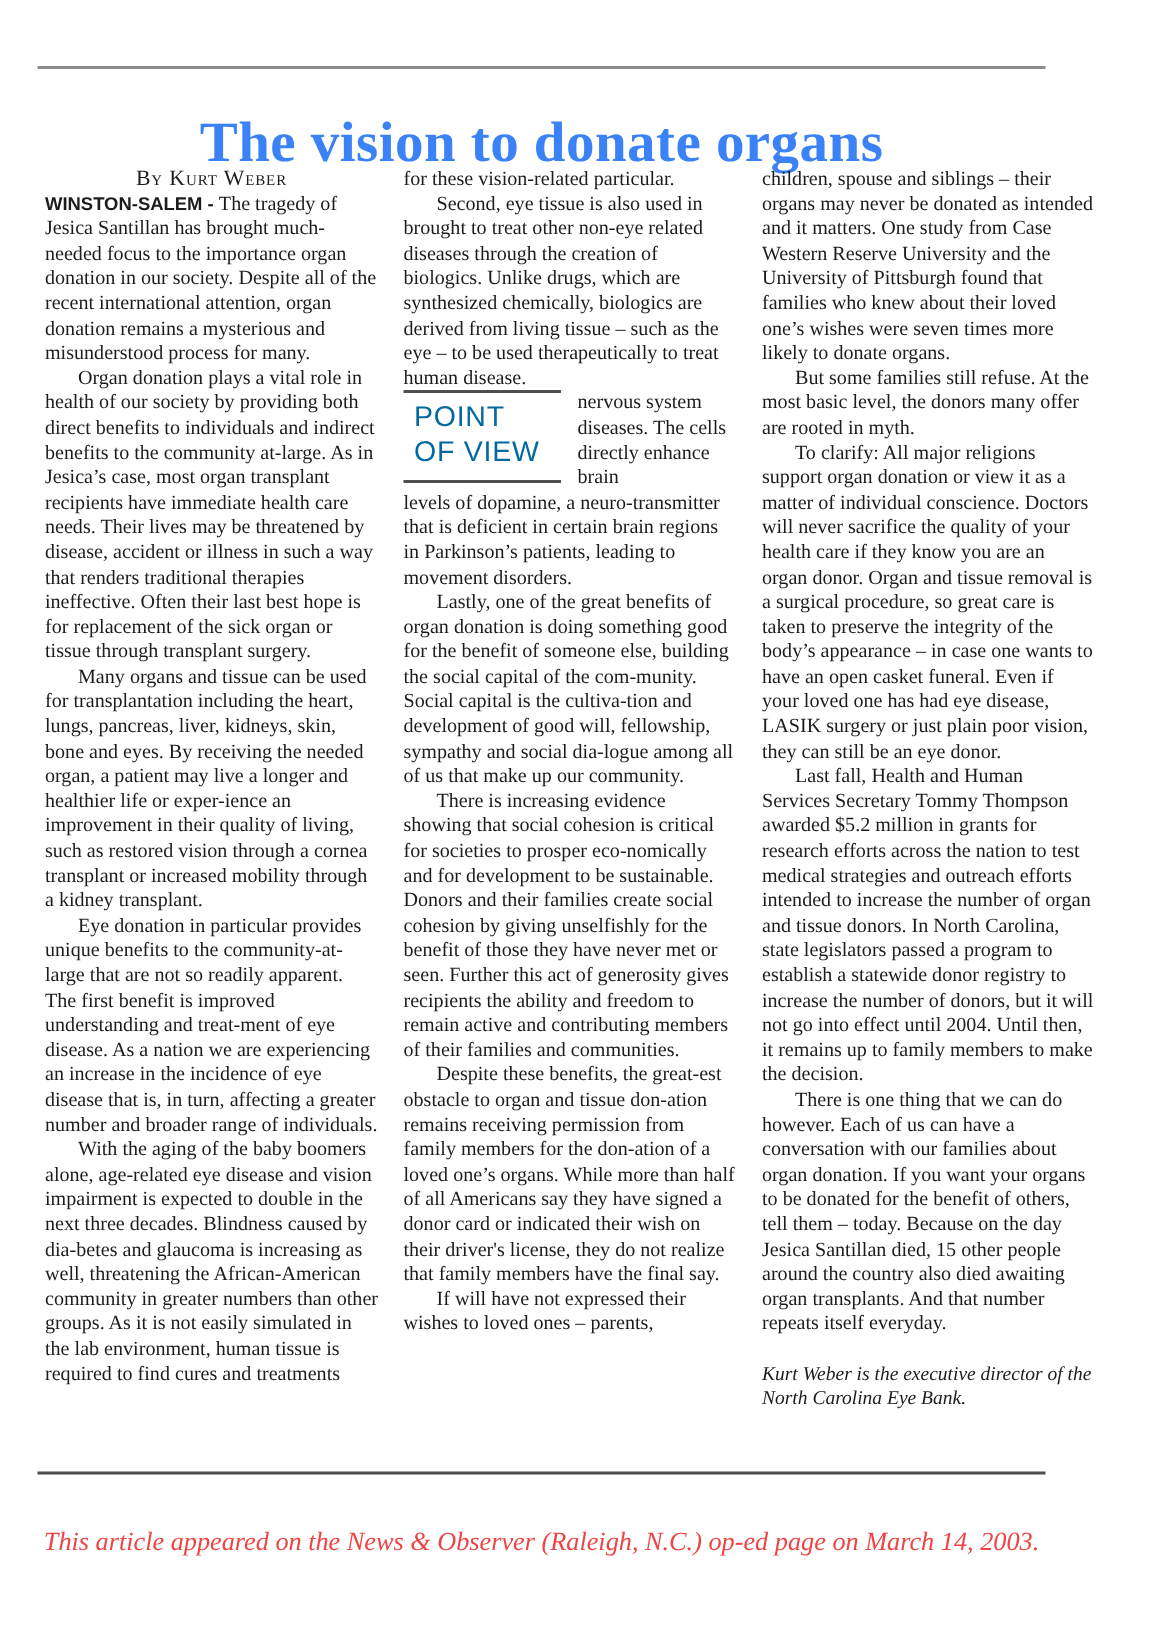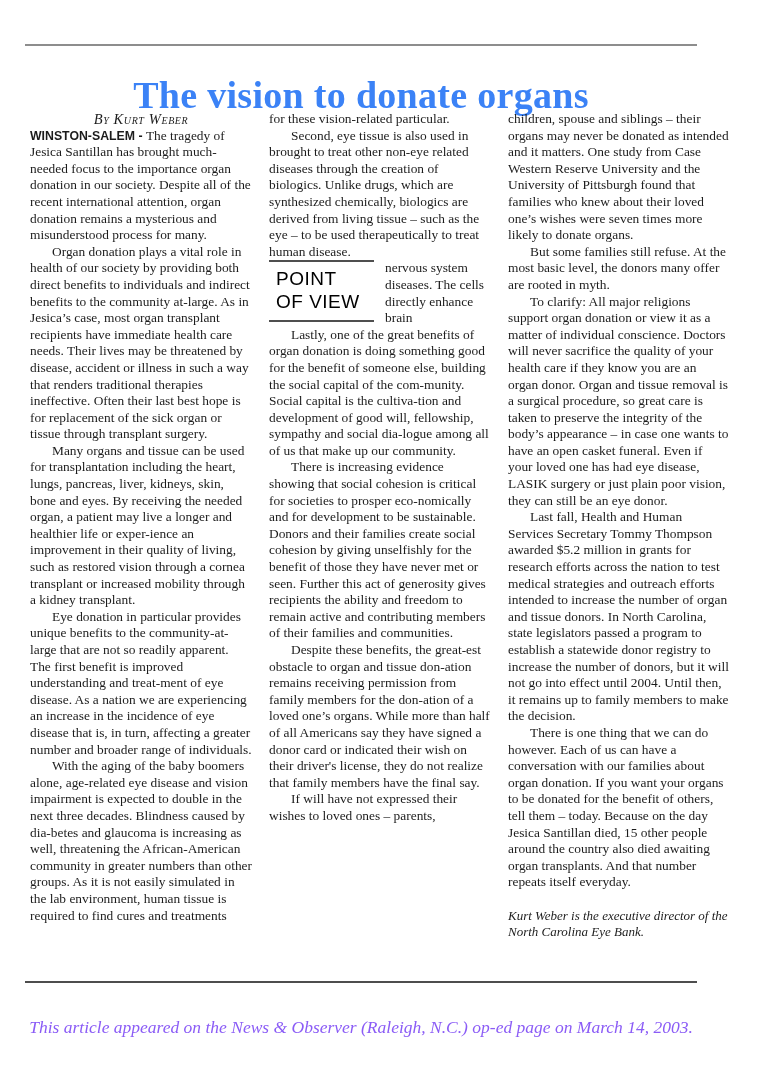--- a/index.html
+++ b/index.html
@@ -34,50 +34,49 @@
     font-size: 13.4px; line-height: 16.6px;
     text-align: left;
   }
   .col p { margin: 0; }
   .col p.ind { text-indent: 22px; }
   .byline {
     text-align: center;
     font-variant: small-caps;
     font-size: 14.5px;
     letter-spacing: 0.6px;
-    font-style: italic;
   }
   .dateline {
     font-family: "Liberation Sans", sans-serif;
     font-weight: bold; font-size: 12.3px;
   }
   .pov-row { display: flex; }
   .pov-box {
     width: 98px;
     align-self: flex-start;
     border-top: 2px solid #4f4f4f;
     border-bottom: 2px solid #4f4f4f;
     padding: 5px 0 7px 7px;
     font-family: "Liberation Sans", sans-serif;
     font-size: 19px; line-height: 23px;
-    color: #000000;
+    color: #0369a1;
     letter-spacing: 0.5px;
   }
   .pov-wrap { flex: 1; padding-left: 11px; }
   .credit {
     margin-top: 17px !important;
     font-style: italic;
     font-size: 13px; line-height: 16.4px;
   }
   .footer-note {
     position: absolute; top: 999px; left: 25px; width: 672px;
     text-align: center;
     font-style: italic;
     font-size: 17.5px;
-    color: #8b5cf6;
+    color: #ef4444;
   }
 </style>
 </head>
 <body>
 
 <div class="top-rule"></div>
 
 <h1 class="title">The vision to donate organs</h1>
 
 <div class="columns">
@@ -94,20 +93,21 @@
   <div class="col">
     <p>for these vision-related particular.</p>
     <p class="ind">Second, eye tissue is also used in brought to treat other non-eye related diseases through the creation of biologics. Unlike drugs, which are synthesized chemically, biologics are derived from living tissue – such as the eye – to be used therapeutically to treat human disease.</p>
     <div class="pov-row">
       <div class="pov-box">
         <div>POINT</div>
         <div>OF VIEW</div>
       </div>
       <div class="pov-wrap">nervous system diseases. The cells directly enhance brain</div>
     </div>
+    <p>levels of dopamine, a neuro-transmitter that is deficient in certain brain regions in Parkinson’s patients, leading to movement disorders.</p>
     <p class="ind">Lastly, one of the great benefits of organ donation is doing something good for the benefit of someone else, building the social capital of the com-munity. Social capital is the cultiva-tion and development of good will, fellowship, sympathy and social dia-logue among all of us that make up our community.</p>
     <p class="ind">There is increasing evidence showing that social cohesion is critical for societies to prosper eco-nomically and for development to be sustainable. Donors and their families create social cohesion by giving unselfishly for the benefit of those they have never met or seen. Further this act of generosity gives recipients the ability and freedom to remain active and contributing members of their families and communities.</p>
     <p class="ind">Despite these benefits, the great-est obstacle to organ and tissue don-ation remains receiving permission from family members for the don-ation of a loved one’s organs. While more than half of all Americans say they have signed a donor card or indicated their wish on their driver's license, they do not realize that family members have the final say.</p>
     <p class="ind">If will have not expressed their wishes to loved ones – parents,</p>
   </div>
 
   <div class="col">
     <p>children, spouse and siblings – their organs may never be donated as intended and it matters. One study from Case Western Reserve University and the University of Pittsburgh found that families who knew about their loved one’s wishes were seven times more likely to donate organs.</p>
     <p class="ind">But some families still refuse. At the most basic level, the donors many offer are rooted in myth.</p>
     <p class="ind">To clarify: All major religions support organ donation or view it as a matter of individual conscience. Doctors will never sacrifice the quality of your health care if they know you are an organ donor. Organ and tissue removal is a surgical procedure, so great care is taken to preserve the integrity of the body’s appearance – in case one wants to have an open casket funeral. Even if your loved one has had eye disease, LASIK surgery or just plain poor vision, they can still be an eye donor.</p>

